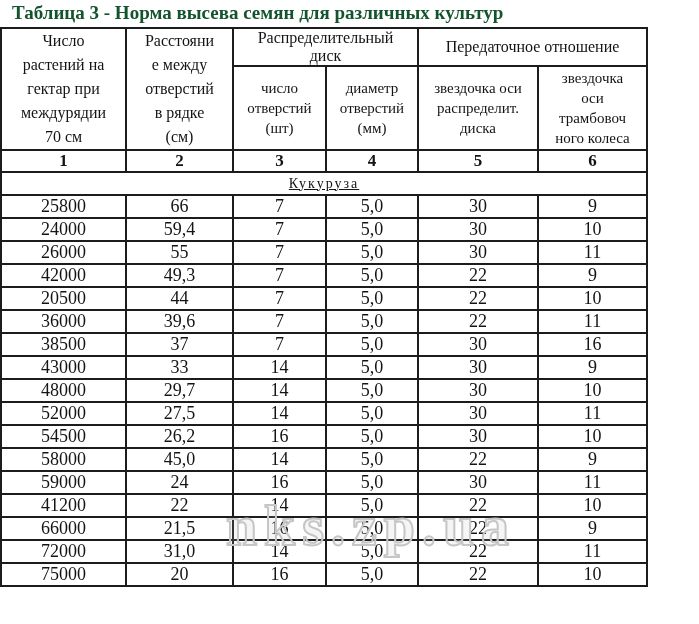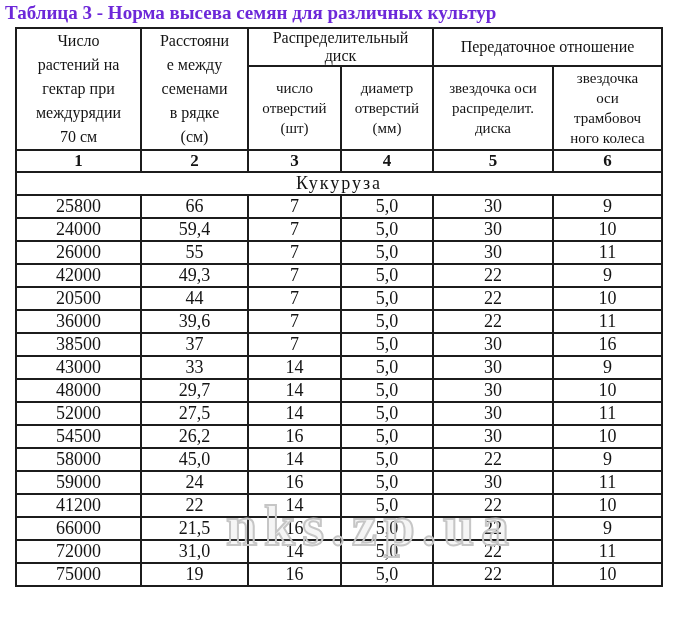--- a/index.html
+++ b/index.html
@@ -11,30 +11,29 @@
     height: 624px;
     background: #ffffff;
     font-family: "Liberation Serif", serif;
     color: #141414;
     position: relative;
     overflow: hidden;
   }
   .title {
     font-size: 19px;
     font-weight: bold;
-    margin: 2px 0 3px 5px;
+    margin: 2px 0 3px 12px;
     line-height: 22px;
     white-space: nowrap;
-    color: #6d28d9;
+    color: #14532d;
   }
   table.grid {
     border-collapse: collapse;
     table-layout: fixed;
     width: 646px;
-    margin-left: 15px;
   }
   table.grid td {
     border: 2px solid #1c1c1c;
     text-align: center;
     vertical-align: middle;
     padding: 0 2px;
     overflow: hidden;
   }
   .hdr {
     white-space: pre-line;
@@ -51,22 +50,23 @@
     font-size: 15px;
     line-height: 20px;
   }
   .r-num td {
     height: 20px;
     font-weight: bold;
     font-size: 17px;
   }
   .r-section td {
     height: 21px;
-    font-size: 18px;
+    font-size: 14px;
     letter-spacing: 2px;
+    text-decoration: underline;
   }
   tbody.rows td {
     height: 21px;
     font-size: 18px;
     line-height: 19px;
   }
   .watermark {
     position: absolute;
     left: 116px;
     top: 494px;
@@ -100,21 +100,21 @@
     </colgroup>
     <tbody>
       <tr class="r-group">
         <td rowspan="2" class="hdr">Число
 растений на
 гектар при
 междурядии
 70 см</td>
         <td rowspan="2" class="hdr">Расстояни
 е между
-семенами
+отверстий
 в рядке
 (см)</td>
         <td colspan="2" class="hdr group">Распределительный
 диск</td>
         <td colspan="2" class="hdr group">Передаточное отношение</td>
       </tr>
       <tr class="r-sub">
         <td class="hdr">число
 отверстий
 (шт)</td>
@@ -265,21 +265,21 @@
         <tr>
           <td>72000</td>
           <td>31,0</td>
           <td>14</td>
           <td>5,0</td>
           <td>22</td>
           <td>11</td>
         </tr>
         <tr>
           <td>75000</td>
-          <td>19</td>
+          <td>20</td>
           <td>16</td>
           <td>5,0</td>
           <td>22</td>
           <td>10</td>
         </tr>
       </tbody>
   </table>
 
   <div class="watermark">nks.zp.ua</div>
 

